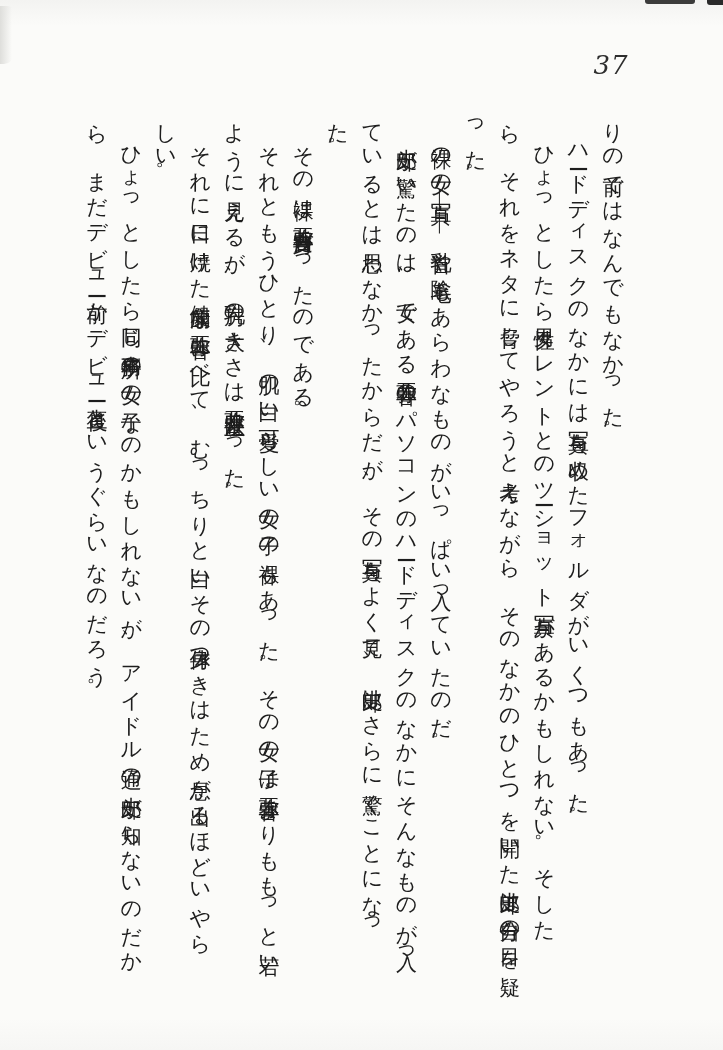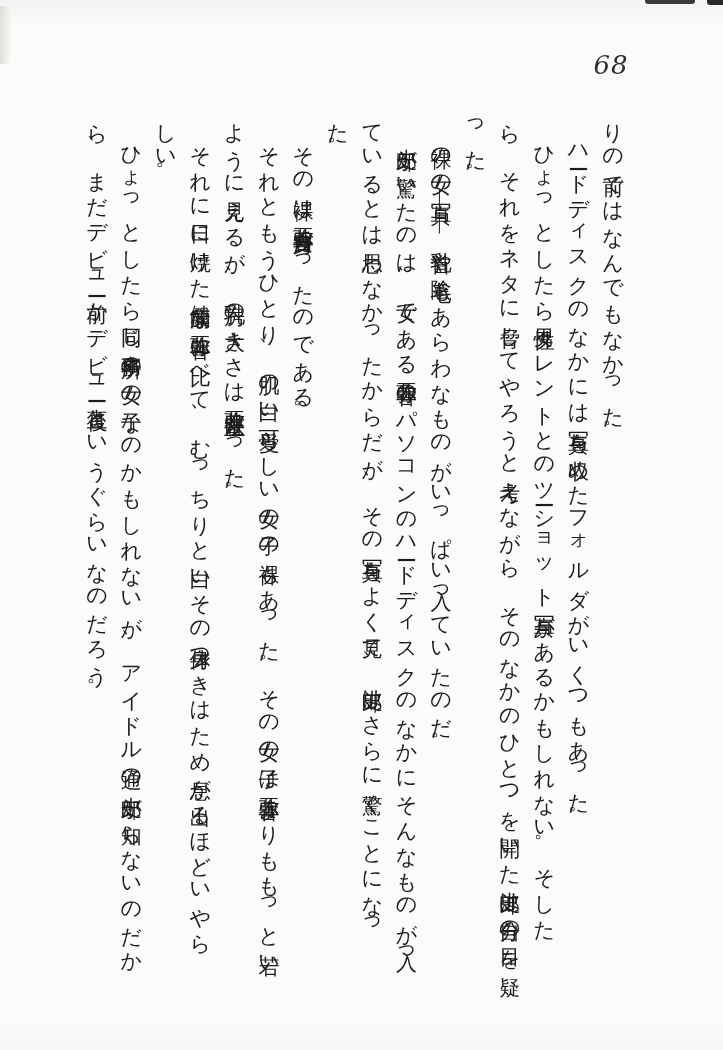--- a/index.html
+++ b/index.html
@@ -79,21 +79,21 @@
   }
 </style>
 </head>
 <body>
 
 <div class="page">
   <div class="scan-mark mark-tl"></div>
   <div class="scan-mark mark-tr1"></div>
   <div class="scan-mark mark-tr2"></div>
 
-  <div class="page-number">68</div>
+  <div class="page-number">37</div>
 
   <div class="text-block" id="text-block">
       <p class="no-indent">りの前ではなんでもなかった。</p>
       <p>ハードディスクのなかには写真を収めたフォルダがいくつもあった。</p>
       <p>ひょっとしたら男性タレントとのツーショット写真があるかもしれない。そしたら、それをネタに脅してやろうと考えながら、そのなかのひとつを開いた史郎は自分の目を疑った。</p>
       <p>裸の女の写真――乳首や陰毛もあらわなものがいっぱい入っていたのだ。</p>
       <p>史郎が驚いたのは、女である亜弥香のパソコンのハードディスクのなかにそんなものが入っているとは思わなかったからだが、その写真をよく見て、史郎はさらに驚くことになった。</p>
       <p>その裸は亜弥香自身だったのである。</p>
       <p>それともうひとり、肌の白い可愛らしい女の子の裸もあった。その女の子は亜弥香よりももっと若いように見えるが、乳房の大きさは亜弥香以上だった。</p>
       <p>それに日に焼けた健康的な亜弥香に比べて、むっちりと白いその身体つきはため息が出るほどいやらしい。</p>

